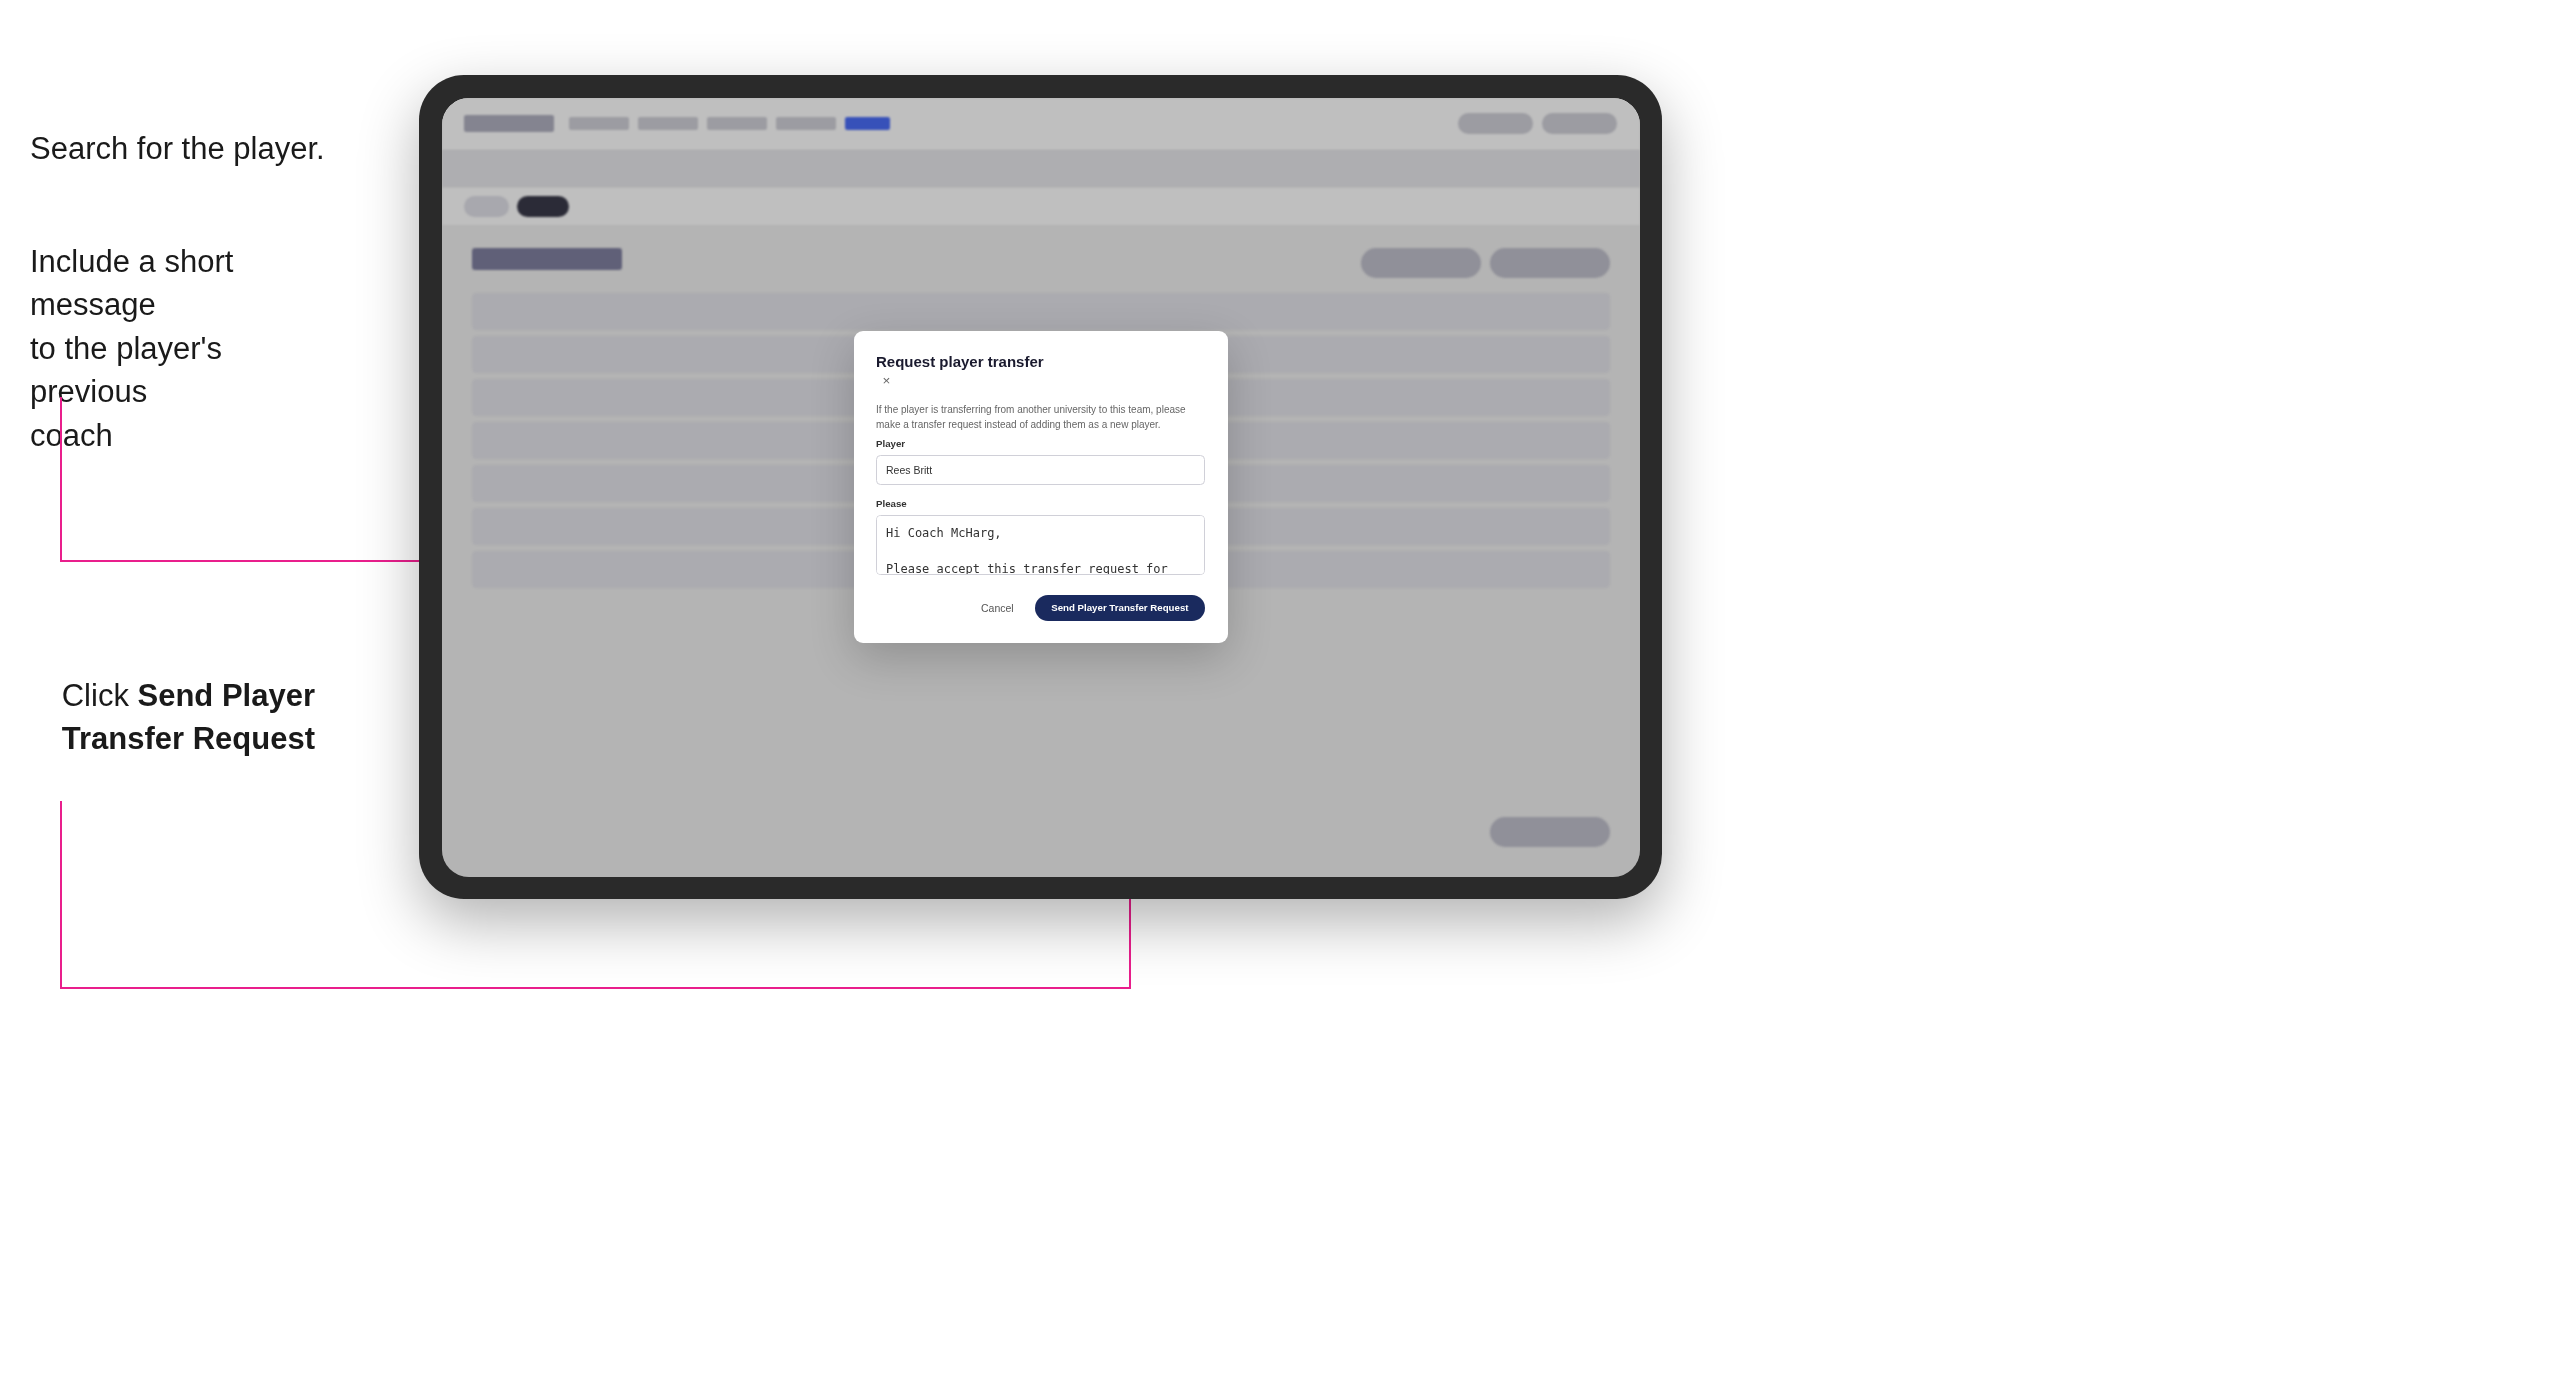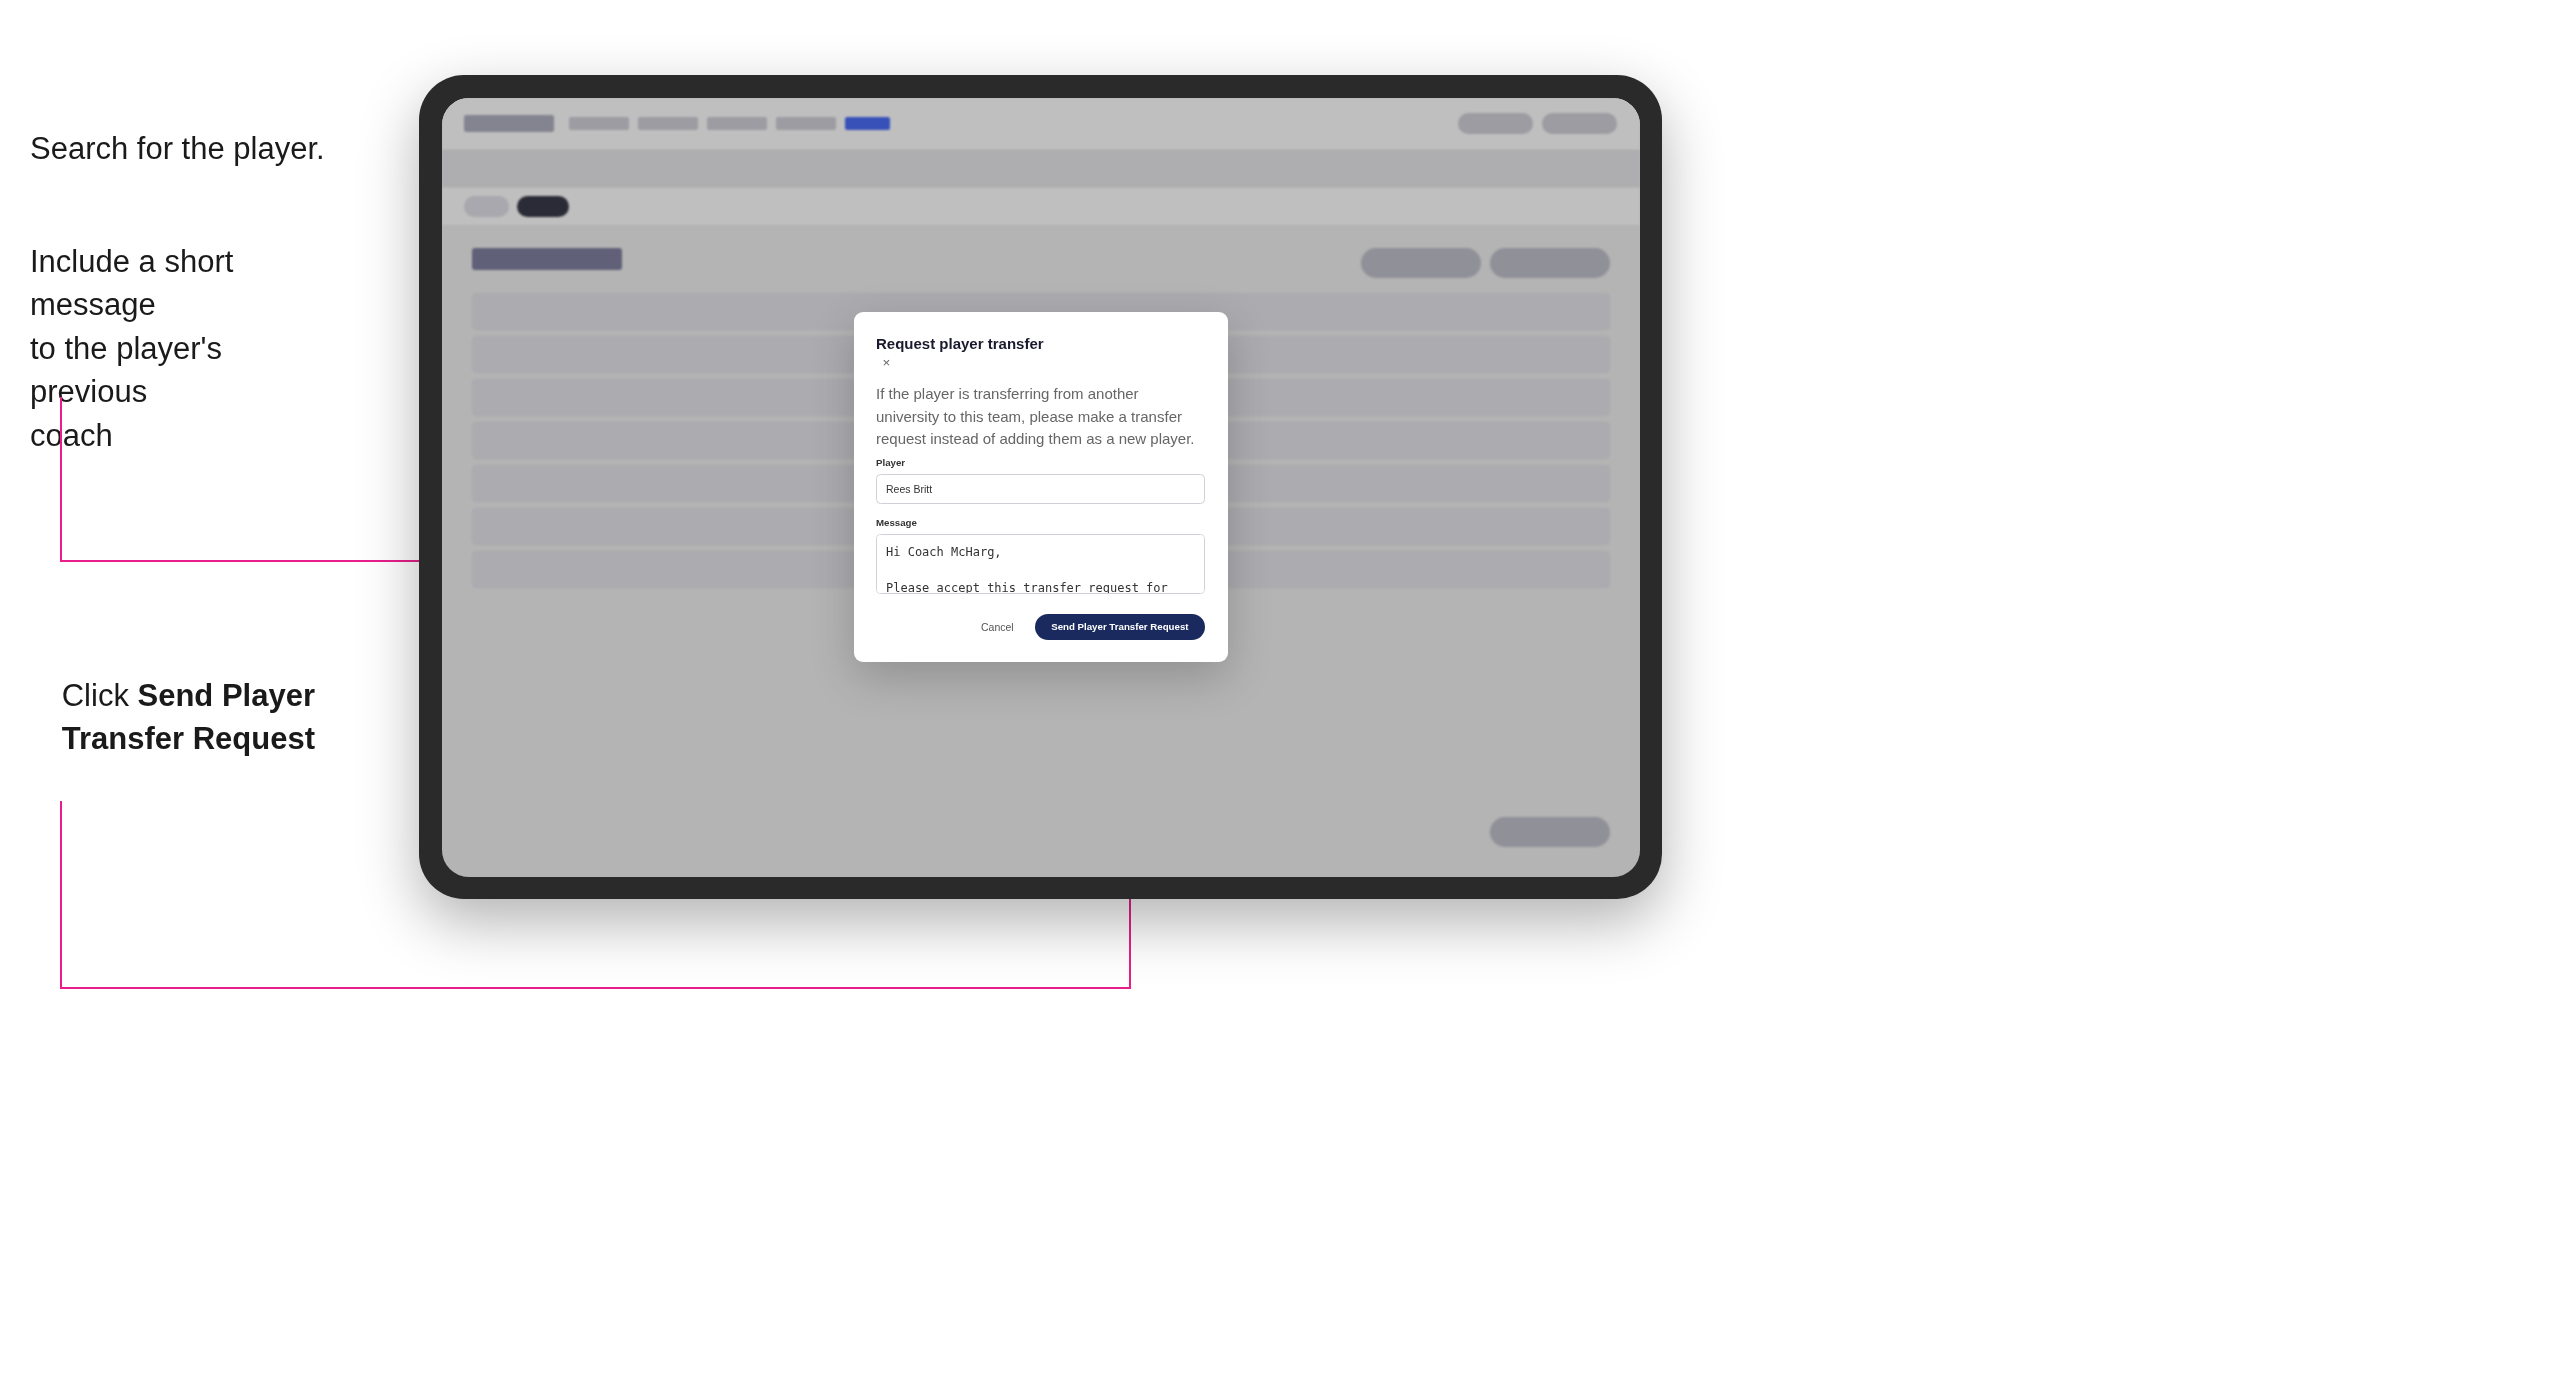--- a/index.html
+++ b/index.html
@@ -316,21 +316,21 @@
       align-items: center;
       justify-content: center;
       cursor: pointer;
       color: #666;
       font-size: 13.5px;
       border: none;
       background: none;
     }
 
     .modal-description {
-      font-size: 15px;
+      font-size: 10px;
       color: #666;
       line-height: 1.5;
       margin-bottom: 6px;
     }
 
     .form-label {
       font-size: 9.7px;
       font-weight: 600;
       color: #333;
       margin-bottom: 6px;
@@ -477,21 +477,21 @@
           <div class="modal-header">
             <span class="modal-title">Request player transfer</span>
             <button class="modal-close">×</button>
           </div>
 
           <p class="modal-description">If the player is transferring from another university to this team, please make a transfer request instead of adding them as a new player.</p>
 
           <label class="form-label">Player</label>
           <input class="form-input" type="text" value="Rees Britt" style="">
 
-          <label class="form-label">Message</label>
+          <label class="form-label">Please</label>
           <textarea class="form-textarea" style="">Hi Coach McHarg,
 
 Please accept this transfer request for Rees now he has joined us at Scoreboard College</textarea>
 
           <div class="modal-actions">
             <button class="btn-cancel">Cancel</button>
             <button class="btn-send">Send Player Transfer Request</button>
           </div>
         </div>
       </div>

